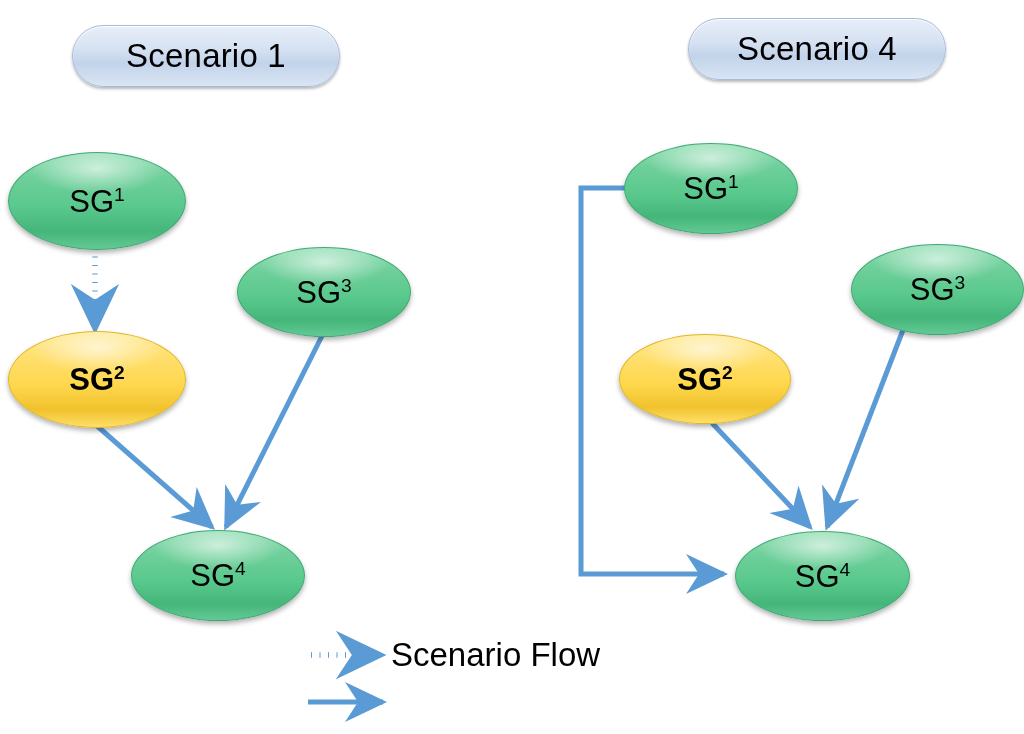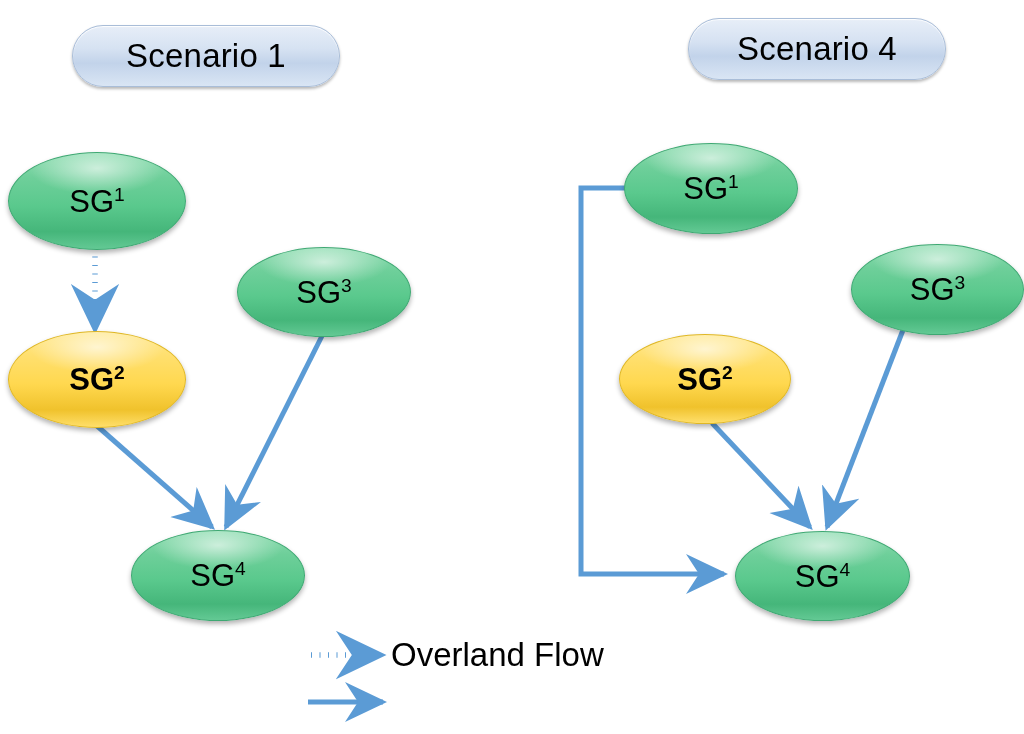--- a/index.html
+++ b/index.html
@@ -134,16 +134,16 @@
   </div>
 
   <div class="node green" style="left:851px; top:244px; width:173px; height:91px;">
     <span class="lbl"><span>SG</span><sup>3</sup></span>
   </div>
 
   <div class="node green" style="left:735px; top:531px; width:175px; height:90px;">
     <span class="lbl"><span>SG</span><sup>4</sup></span>
   </div>
 
-  <div class="legend-text" style="left:391px; top:636px;">Overland Flow</div>
+  <div class="legend-text" style="left:391px; top:636px;">Scenario Flow</div>
 
 
 </div>
 
 </body></html>

